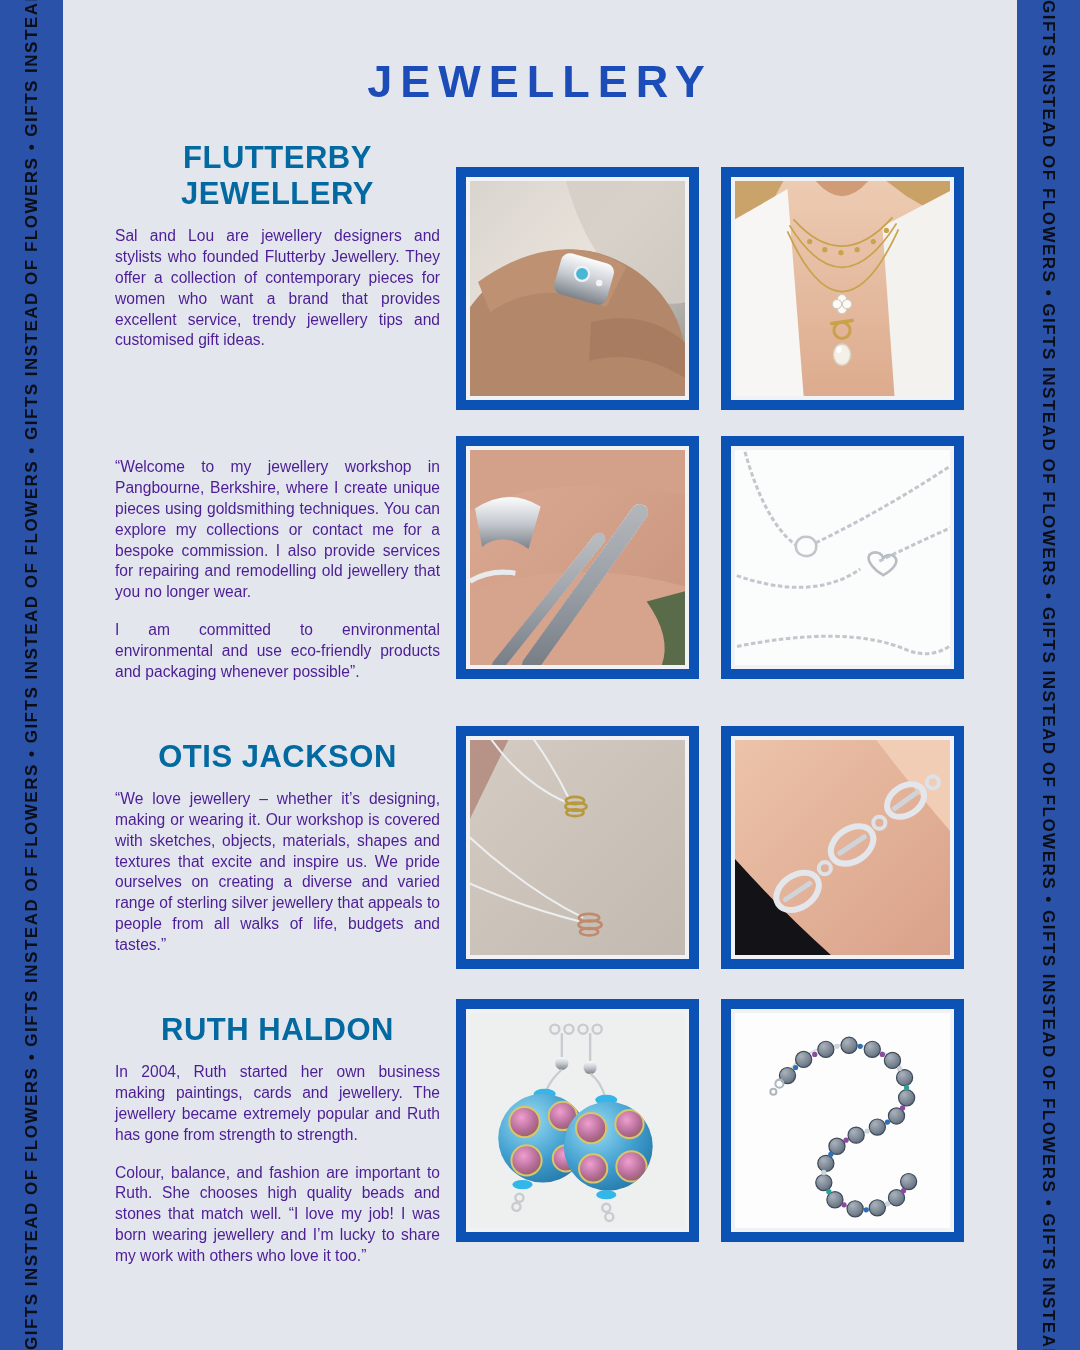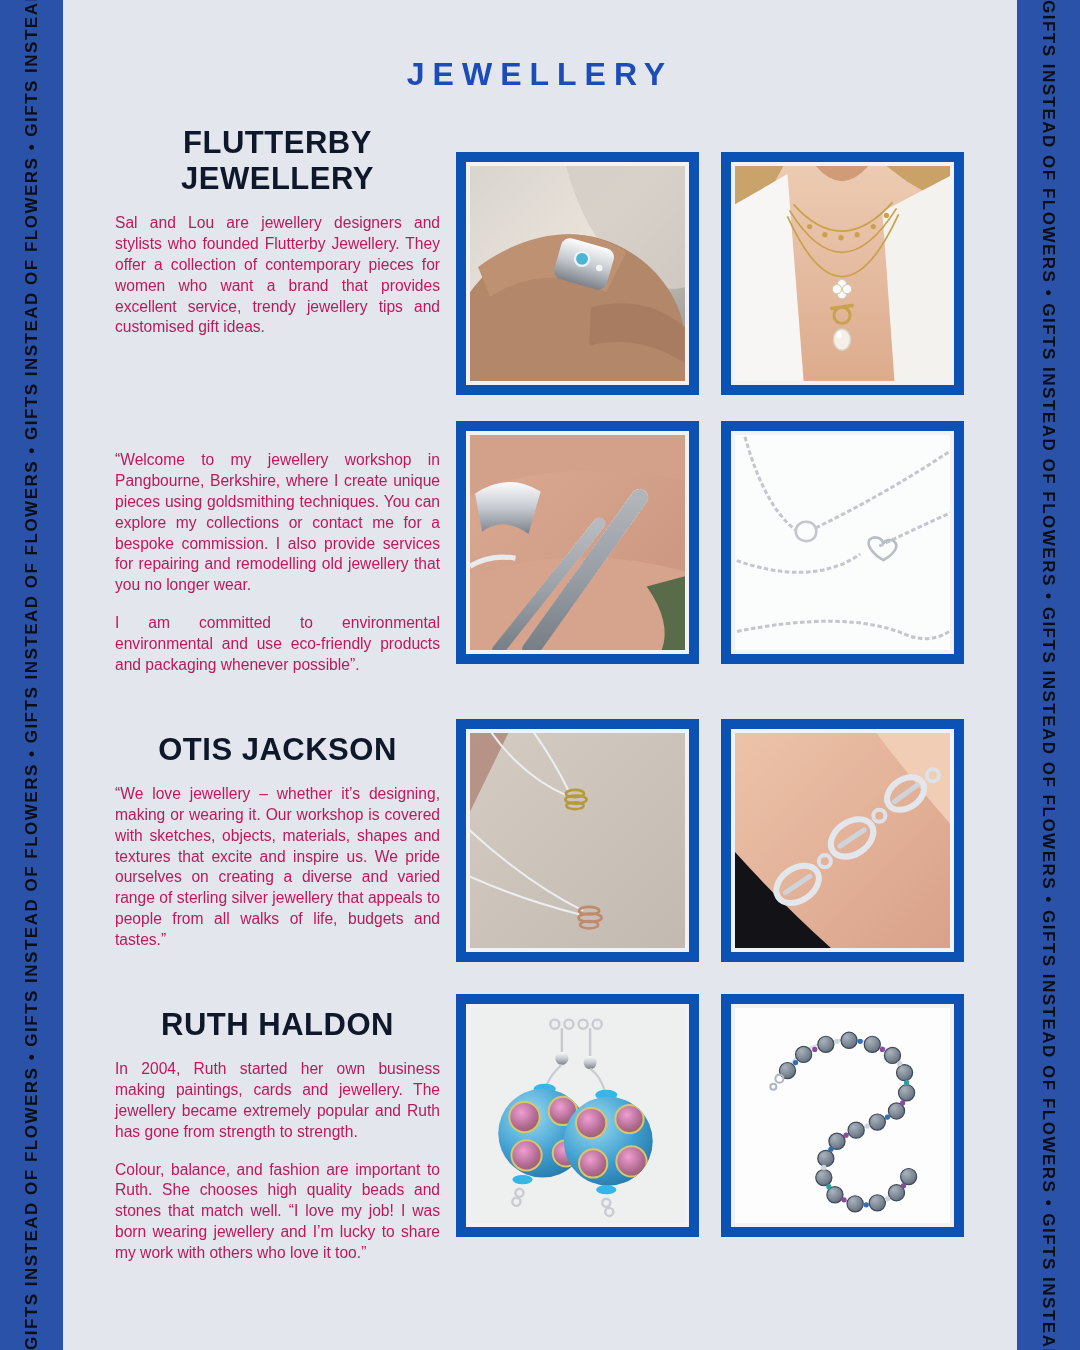--- a/index.html
+++ b/index.html
@@ -21,33 +21,33 @@
     color:#0b0e14;white-space:nowrap;line-height:63px;
   }
   .strip-left .vtext{transform:rotate(180deg);}
   
   .content{
     position:absolute;left:63px;top:0;width:954px;height:1350px;
     box-sizing:border-box;padding:56px 52px 0 52px;
   }
   .page-title{
     text-align:center;margin:0 0 32px 0;
-    font-size:32px;font-weight:bold;letter-spacing:8px;color:#1b4cb8;
+    font-size:45px;font-weight:bold;letter-spacing:8px;color:#1b4cb8;
   }
   .section{display:flex;gap:16px;margin-bottom:26px;}
   .text-col{width:325px;flex:none;}
   .section.offset-down .text-col{padding-top:13px;}
   .section.first .frames{margin-top:27px;}
   .sec-heading{
     margin:0 0 14px 0;text-align:center;
-    font-size:31px;font-weight:bold;color:#0f172a;letter-spacing:0.5px;
+    font-size:31px;font-weight:bold;color:#0369a1;letter-spacing:0.5px;
   }
   .text-col p{
-    margin:16px 0 17px 0;text-align:justify;
-    font-size:15.6px;line-height:1.34;color:#be185d;
+    margin:8px 0 17px 0;text-align:justify;
+    font-size:15.6px;line-height:1.34;color:#4c1d95;
   }
   .frames{display:flex;gap:22px;}
   .frame{
     width:243px;height:243px;box-sizing:border-box;flex:none;
     border:10px solid #0c51b4;background:#f1f2f5;padding:4px;
   }
   .photo{width:100%;height:100%;display:block;}
 </style>
 </head>
 <body>

